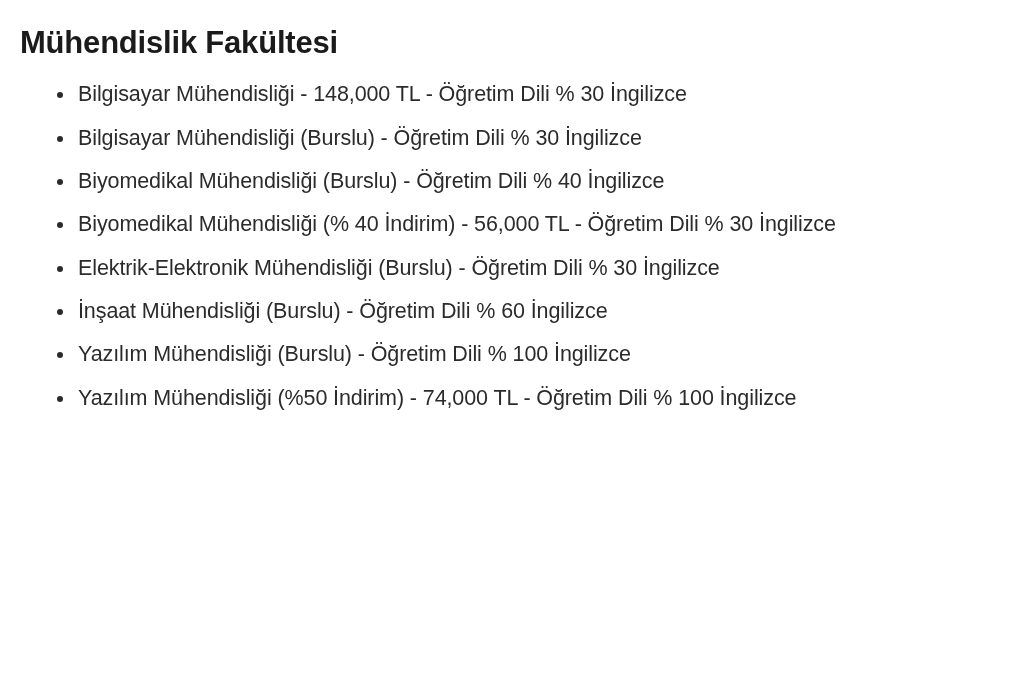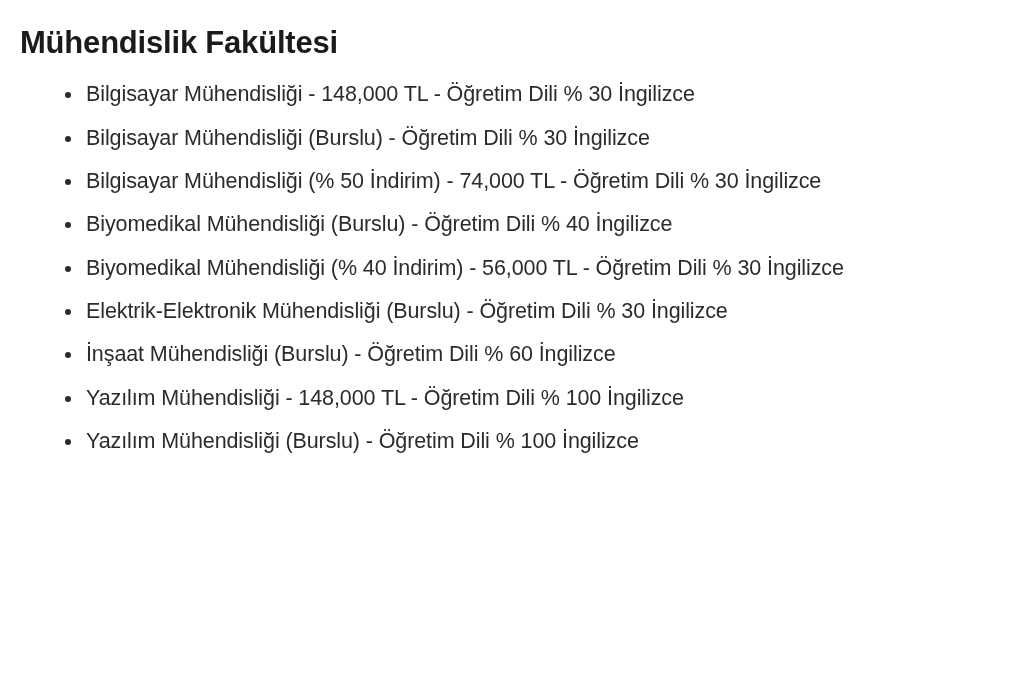--- a/index.html
+++ b/index.html
@@ -25,21 +25,21 @@
   .page-title {
     font-size: 31px;
     font-weight: bold;
     letter-spacing: -0.2px;
     color: #1b1b1b;
     margin: 6px 0 18px 4px;
     line-height: 1.2;
   }
   ul.program-list {
     list-style: none;
-    margin: 8px;
+    margin: 0;
     padding: 0;
   }
   ul.program-list li {
     position: relative;
     font-size: 21.5px;
     line-height: 1.46;
     color: #2b2b2b;
     padding: 0 0 0 62px;
     margin: 0 0 12px 0;
     letter-spacing: -0.1px;
@@ -67,35 +67,32 @@
   <h1 class="page-title">Mühendislik Fakültesi</h1>
 
   <ul class="program-list">
     <li>
       <span class="li-text">Bilgisayar Mühendisliği - 148,000 TL - Öğretim Dili % 30 İngilizce</span>
     </li>
     <li>
       <span class="li-text">Bilgisayar Mühendisliği (Burslu) - Öğretim Dili % 30 İngilizce</span>
     </li>
     <li>
-      <span class="li-text">Bilgisayar Mühendisliği (% 50 İndirim) - 74,000 TL - Öğretim Dili % 30 İngilizce</span>
-    </li>
-    <li>
       <span class="li-text">Biyomedikal Mühendisliği (Burslu) - Öğretim Dili % 40 İngilizce</span>
     </li>
     <li>
       <span class="li-text">Biyomedikal Mühendisliği (% 40 İndirim) - 56,000 TL - Öğretim Dili % 30 İngilizce</span>
     </li>
     <li>
       <span class="li-text">Elektrik-Elektronik Mühendisliği (Burslu) - Öğretim Dili % 30 İngilizce</span>
     </li>
     <li>
       <span class="li-text">İnşaat Mühendisliği (Burslu) - Öğretim Dili % 60 İngilizce</span>
     </li>
     <li>
-      <span class="li-text">Yazılım Mühendisliği - 148,000 TL - Öğretim Dili % 100 İngilizce</span>
+      <span class="li-text">Yazılım Mühendisliği (Burslu) - Öğretim Dili % 100 İngilizce</span>
     </li>
     <li>
-      <span class="li-text">Yazılım Mühendisliği (Burslu) - Öğretim Dili % 100 İngilizce</span>
+      <span class="li-text">Yazılım Mühendisliği (%50 İndirim) - 74,000 TL - Öğretim Dili % 100 İngilizce</span>
     </li>
   </ul>
 
 </div>
 
 </body></html>

